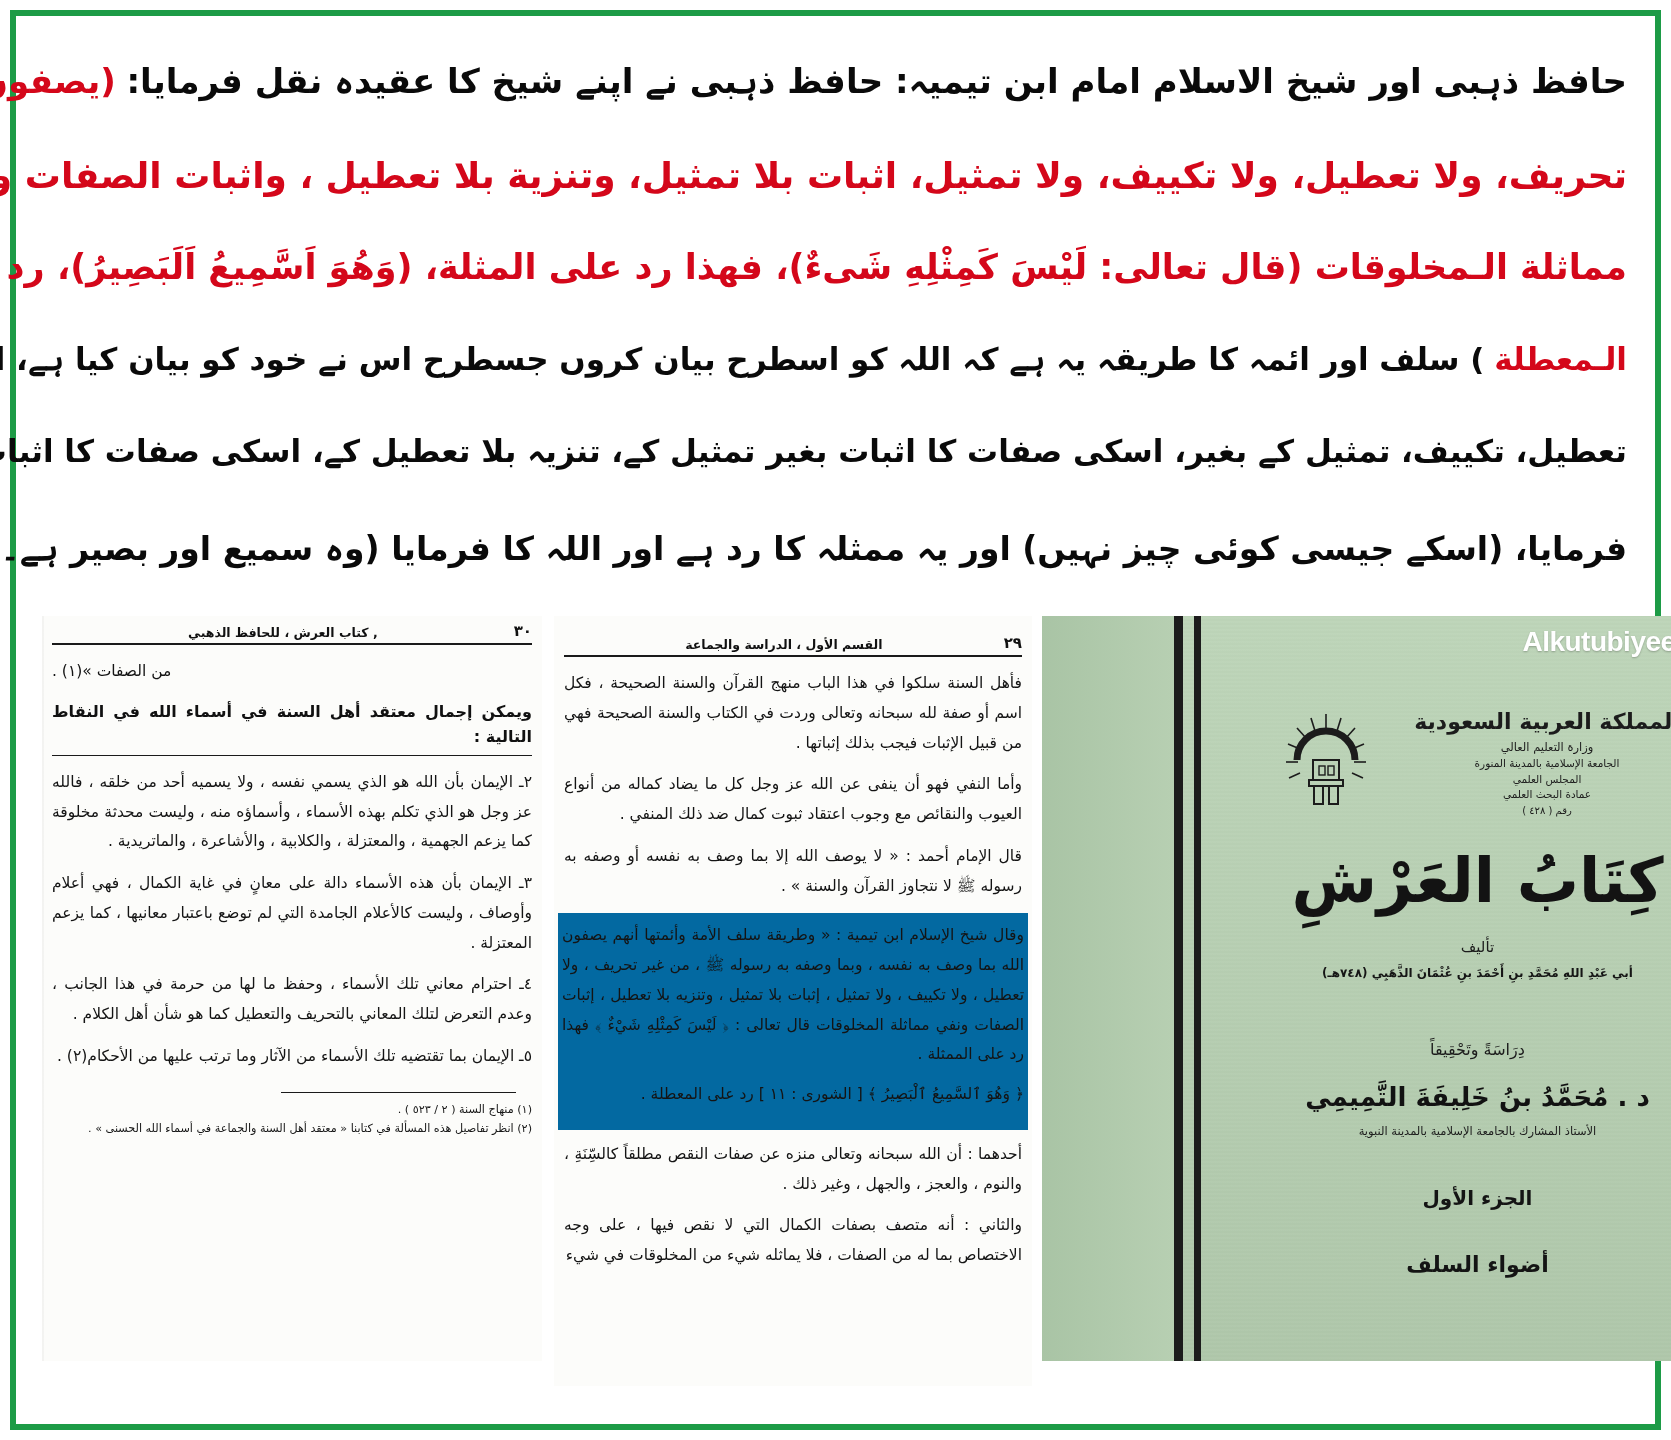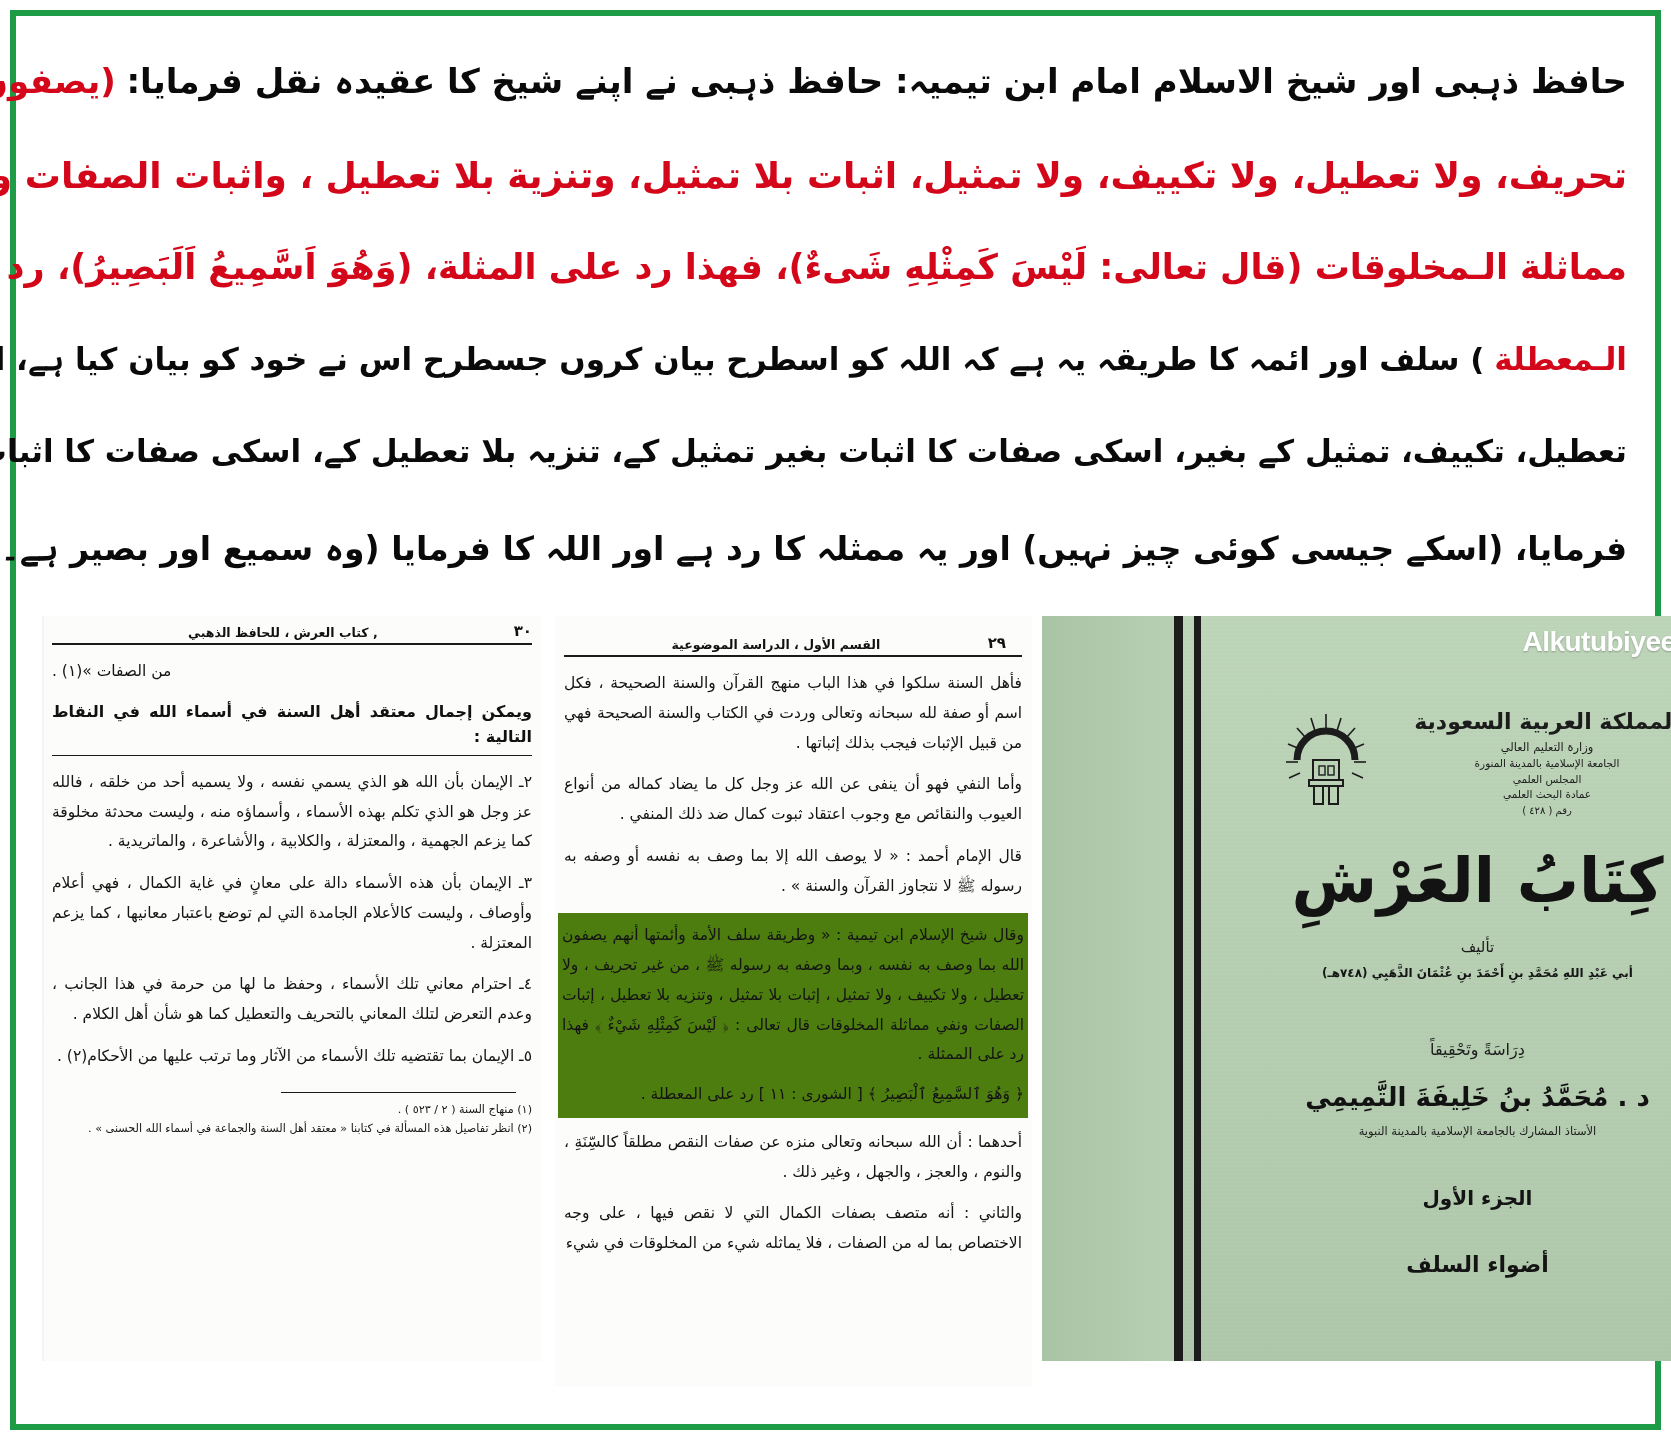--- a/index.html
+++ b/index.html
@@ -93,21 +93,21 @@
   .scan-head{
     display:flex;flex-direction:row-reverse;
     align-items:flex-end;
     border-bottom:2.4px solid #1a1a1a;
     padding-bottom:3px;
     margin-bottom:12px;
     direction:rtl;
   }
   .scan-head .pno{
     font-size:15px;font-weight:700;color:#111;
-    margin-left:auto;margin-right:16px;
+    margin-left:auto;margin-right:0;
     order:2;
   }
   .scan-head .title{
     font-size:12.5px;font-weight:700;color:#111;
     flex:1;text-align:center;
     order:1;
   }
   
   .scan-left .scan-head{flex-direction:row;}
   .scan-left .scan-head .pno{order:0;margin-right:0;margin-left:auto;}
@@ -123,22 +123,22 @@
   }
   .p.first{margin-top:2px;}
   .bold-sub{
     font-size:16px;font-weight:700;
     border-bottom:1.6px solid #1a1a1a;
     padding-bottom:5px;
     margin:6px 0 12px 0;
     line-height:1.6;
   }
   .hl-box{
-    background:#4d7c0f;
-    padding:8px 4px 8px 4px;
+    background:#0369a1;
+    padding:8px 4px 20px 4px;
     margin:6px -6px 10px -6px;
   }
   .fn-rule{
     width:235px;height:0;
     border-top:1.8px solid #1a1a1a;
     margin:20px 16px 7px auto;
   }
   .fn{
     font-size:11.2px;line-height:1.75;margin:0;color:#171717;
     text-align:right;
@@ -268,21 +268,21 @@
         <p class="p">٤ـ احترام معاني تلك الأسماء ، وحفظ ما لها من حرمة في هذا الجانب ، وعدم التعرض لتلك المعاني بالتحريف والتعطيل كما هو شأن أهل الكلام .</p>
         <p class="p">٥ـ الإيمان بما تقتضيه تلك الأسماء من الآثار وما ترتب عليها من الأحكام(٢) .</p>
         <div class="fn-rule"></div>
         <p class="fn">(١) منهاج السنة ( ٢ / ٥٢٣ ) .</p>
         <p class="fn">(٢) انظر تفاصيل هذه المسألة في كتابنا « معتقد أهل السنة والجماعة في أسماء الله الحسنى » .</p>
       </div>
 
       <div class="scan scan-mid">
         <div class="scan-head">
           <div class="pno">٢٩</div>
-          <div class="title">القسم الأول ، الدراسة الموضوعية</div>
+          <div class="title">القسم الأول ، الدراسة والجماعة</div>
         </div>
         <p class="p first">فأهل السنة سلكوا في هذا الباب منهج القرآن والسنة الصحيحة ، فكل اسم أو صفة لله سبحانه وتعالى وردت في الكتاب والسنة الصحيحة فهي من قبيل الإثبات فيجب بذلك إثباتها .</p>
         <p class="p">وأما النفي فهو أن ينفى عن الله عز وجل كل ما يضاد كماله من أنواع العيوب والنقائص مع وجوب اعتقاد ثبوت كمال ضد ذلك المنفي .</p>
         <p class="p">قال الإمام أحمد : « لا يوصف الله إلا بما وصف به نفسه أو وصفه به رسوله ﷺ لا نتجاوز القرآن والسنة » .</p>
 
         <div class="hl-box">
           <p class="p" style="margin-bottom:10px;">وقال شيخ الإسلام ابن تيمية : « وطريقة سلف الأمة وأئمتها أنهم يصفون الله بما وصف به نفسه ، وبما وصفه به رسوله ﷺ ، من غير تحريف ، ولا تعطيل ، ولا تكييف ، ولا تمثيل ، إثبات بلا تمثيل ، وتنزيه بلا تعطيل ، إثبات الصفات ونفي مماثلة المخلوقات قال تعالى : ﴿ لَيْسَ كَمِثْلِهِ شَيْءٌ ﴾ فهذا رد على الممثلة .</p>
           <p class="p" style="margin-bottom:0;">﴿ وَهُوَ ٱلسَّمِيعُ ٱلْبَصِيرُ ﴾ [ الشورى : ١١ ] رد على المعطلة .</p>
         </div>
 

